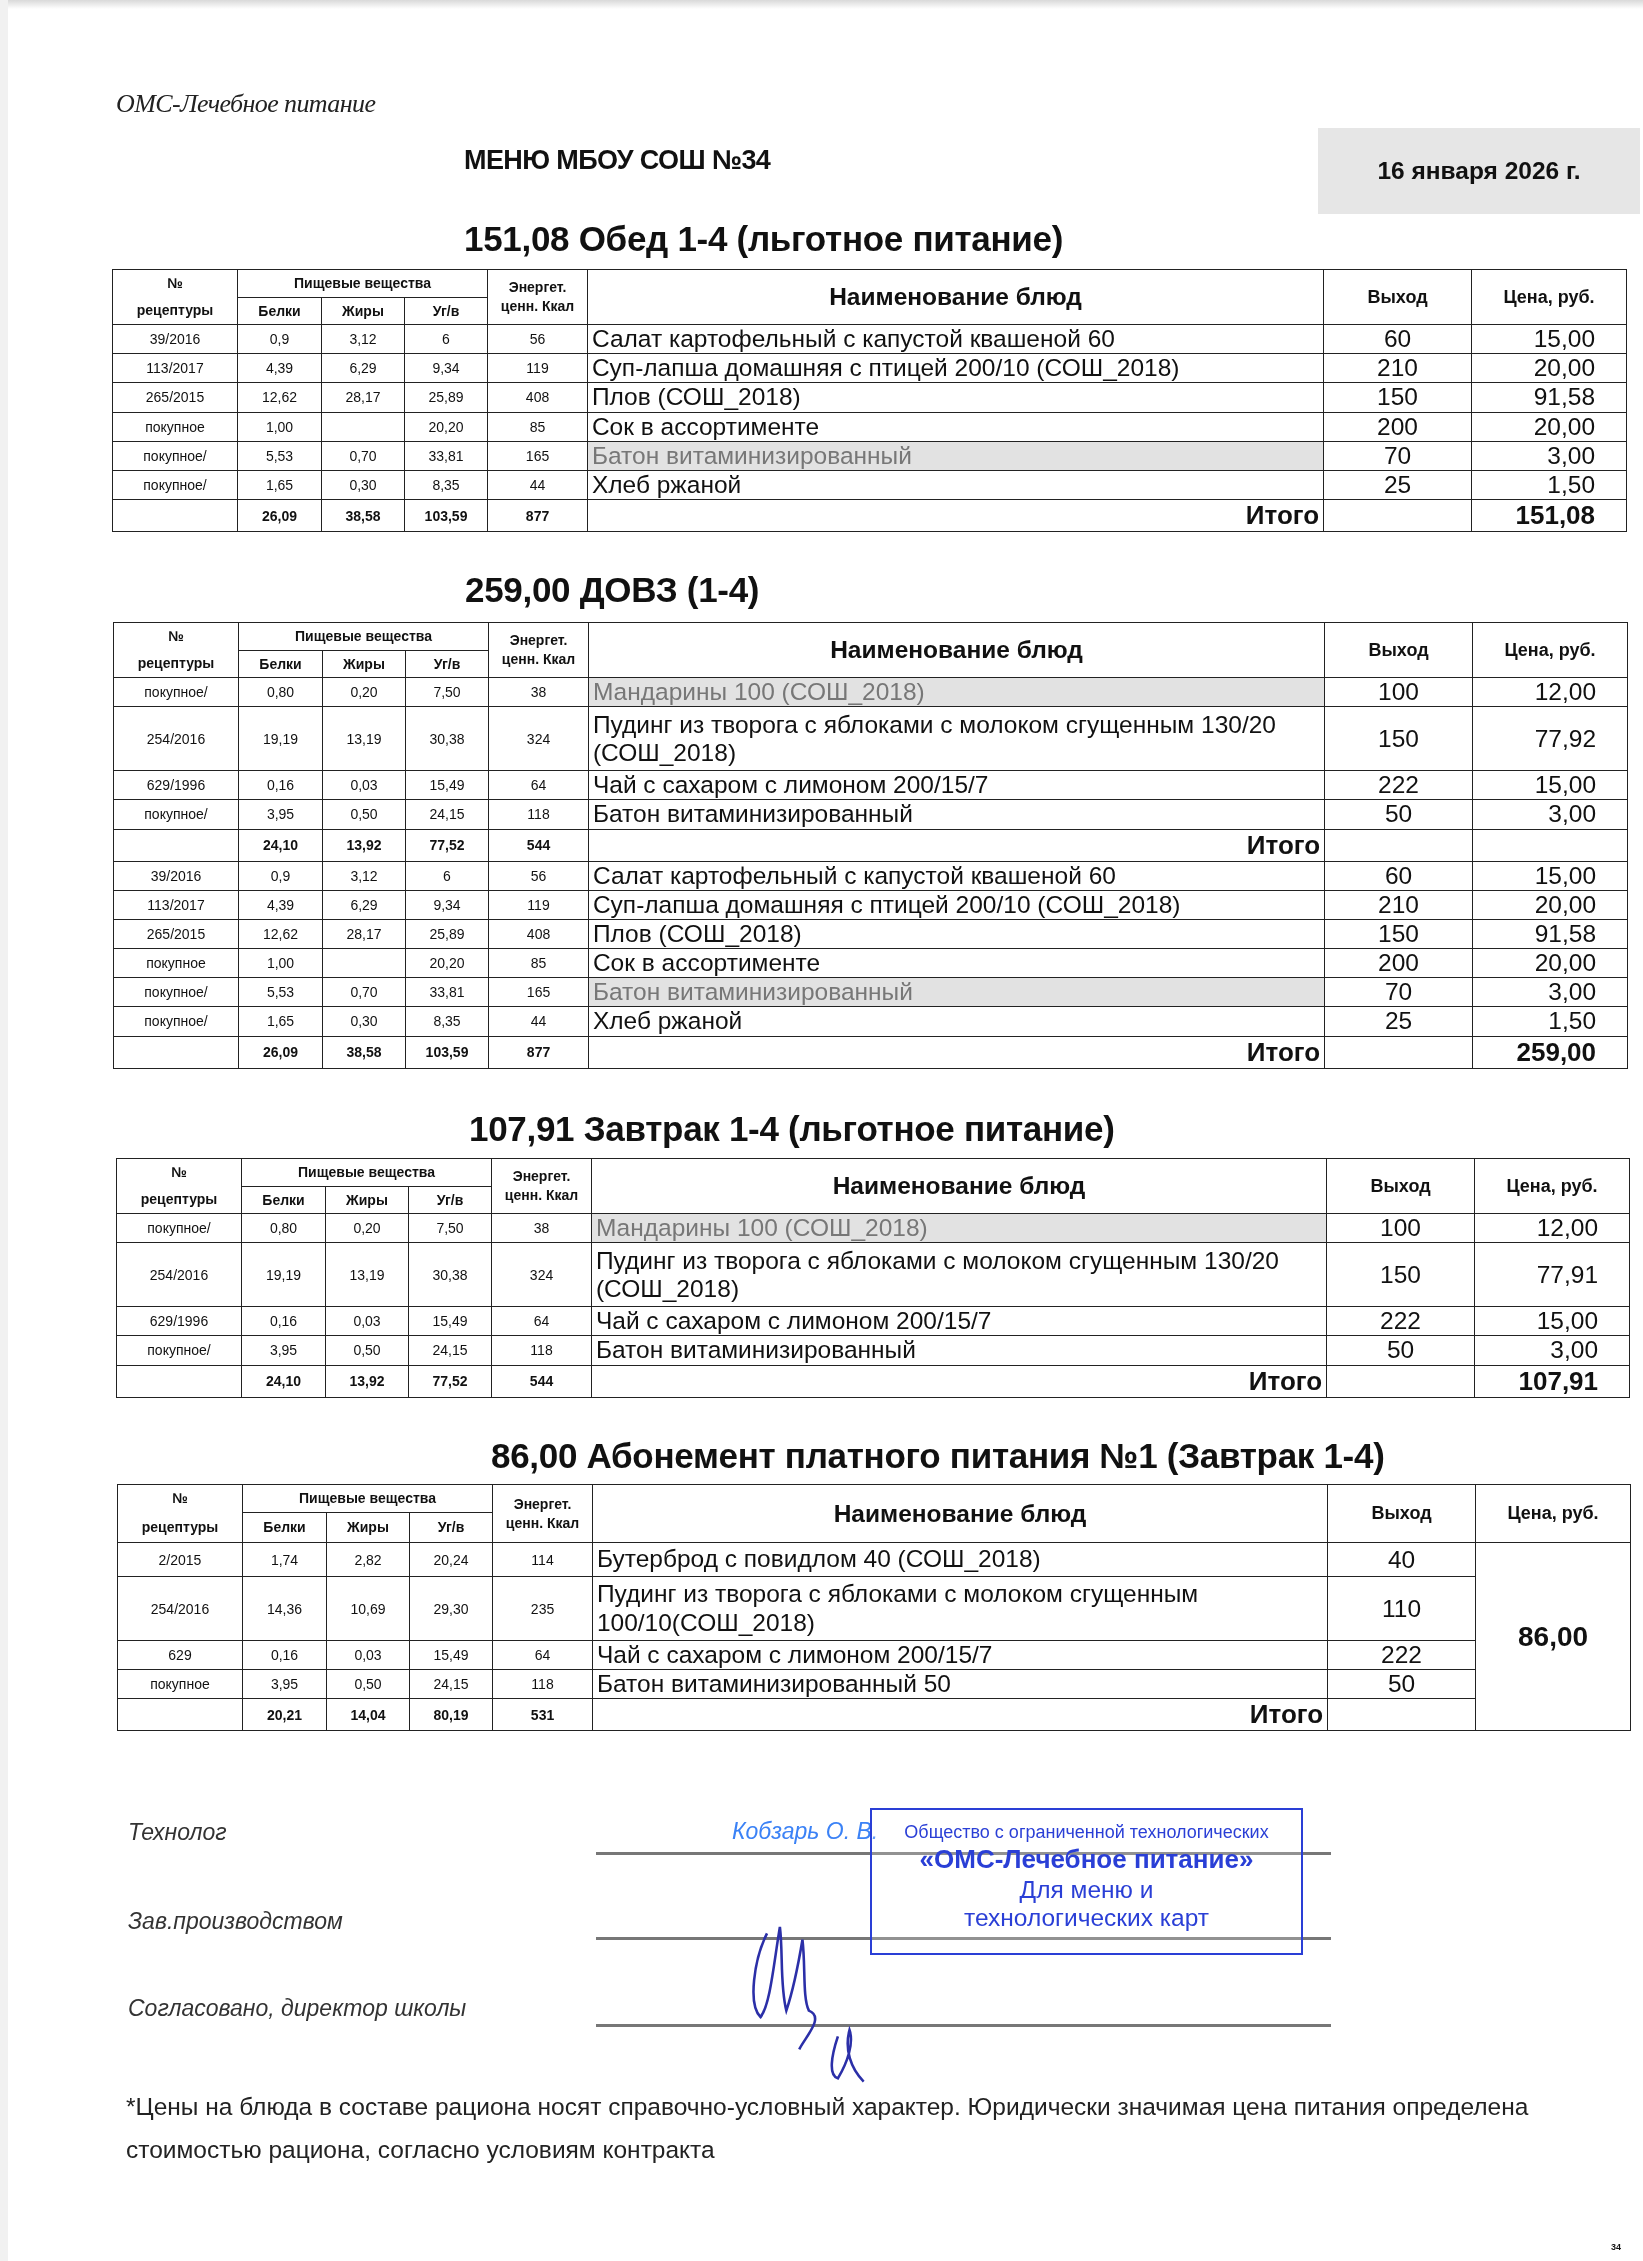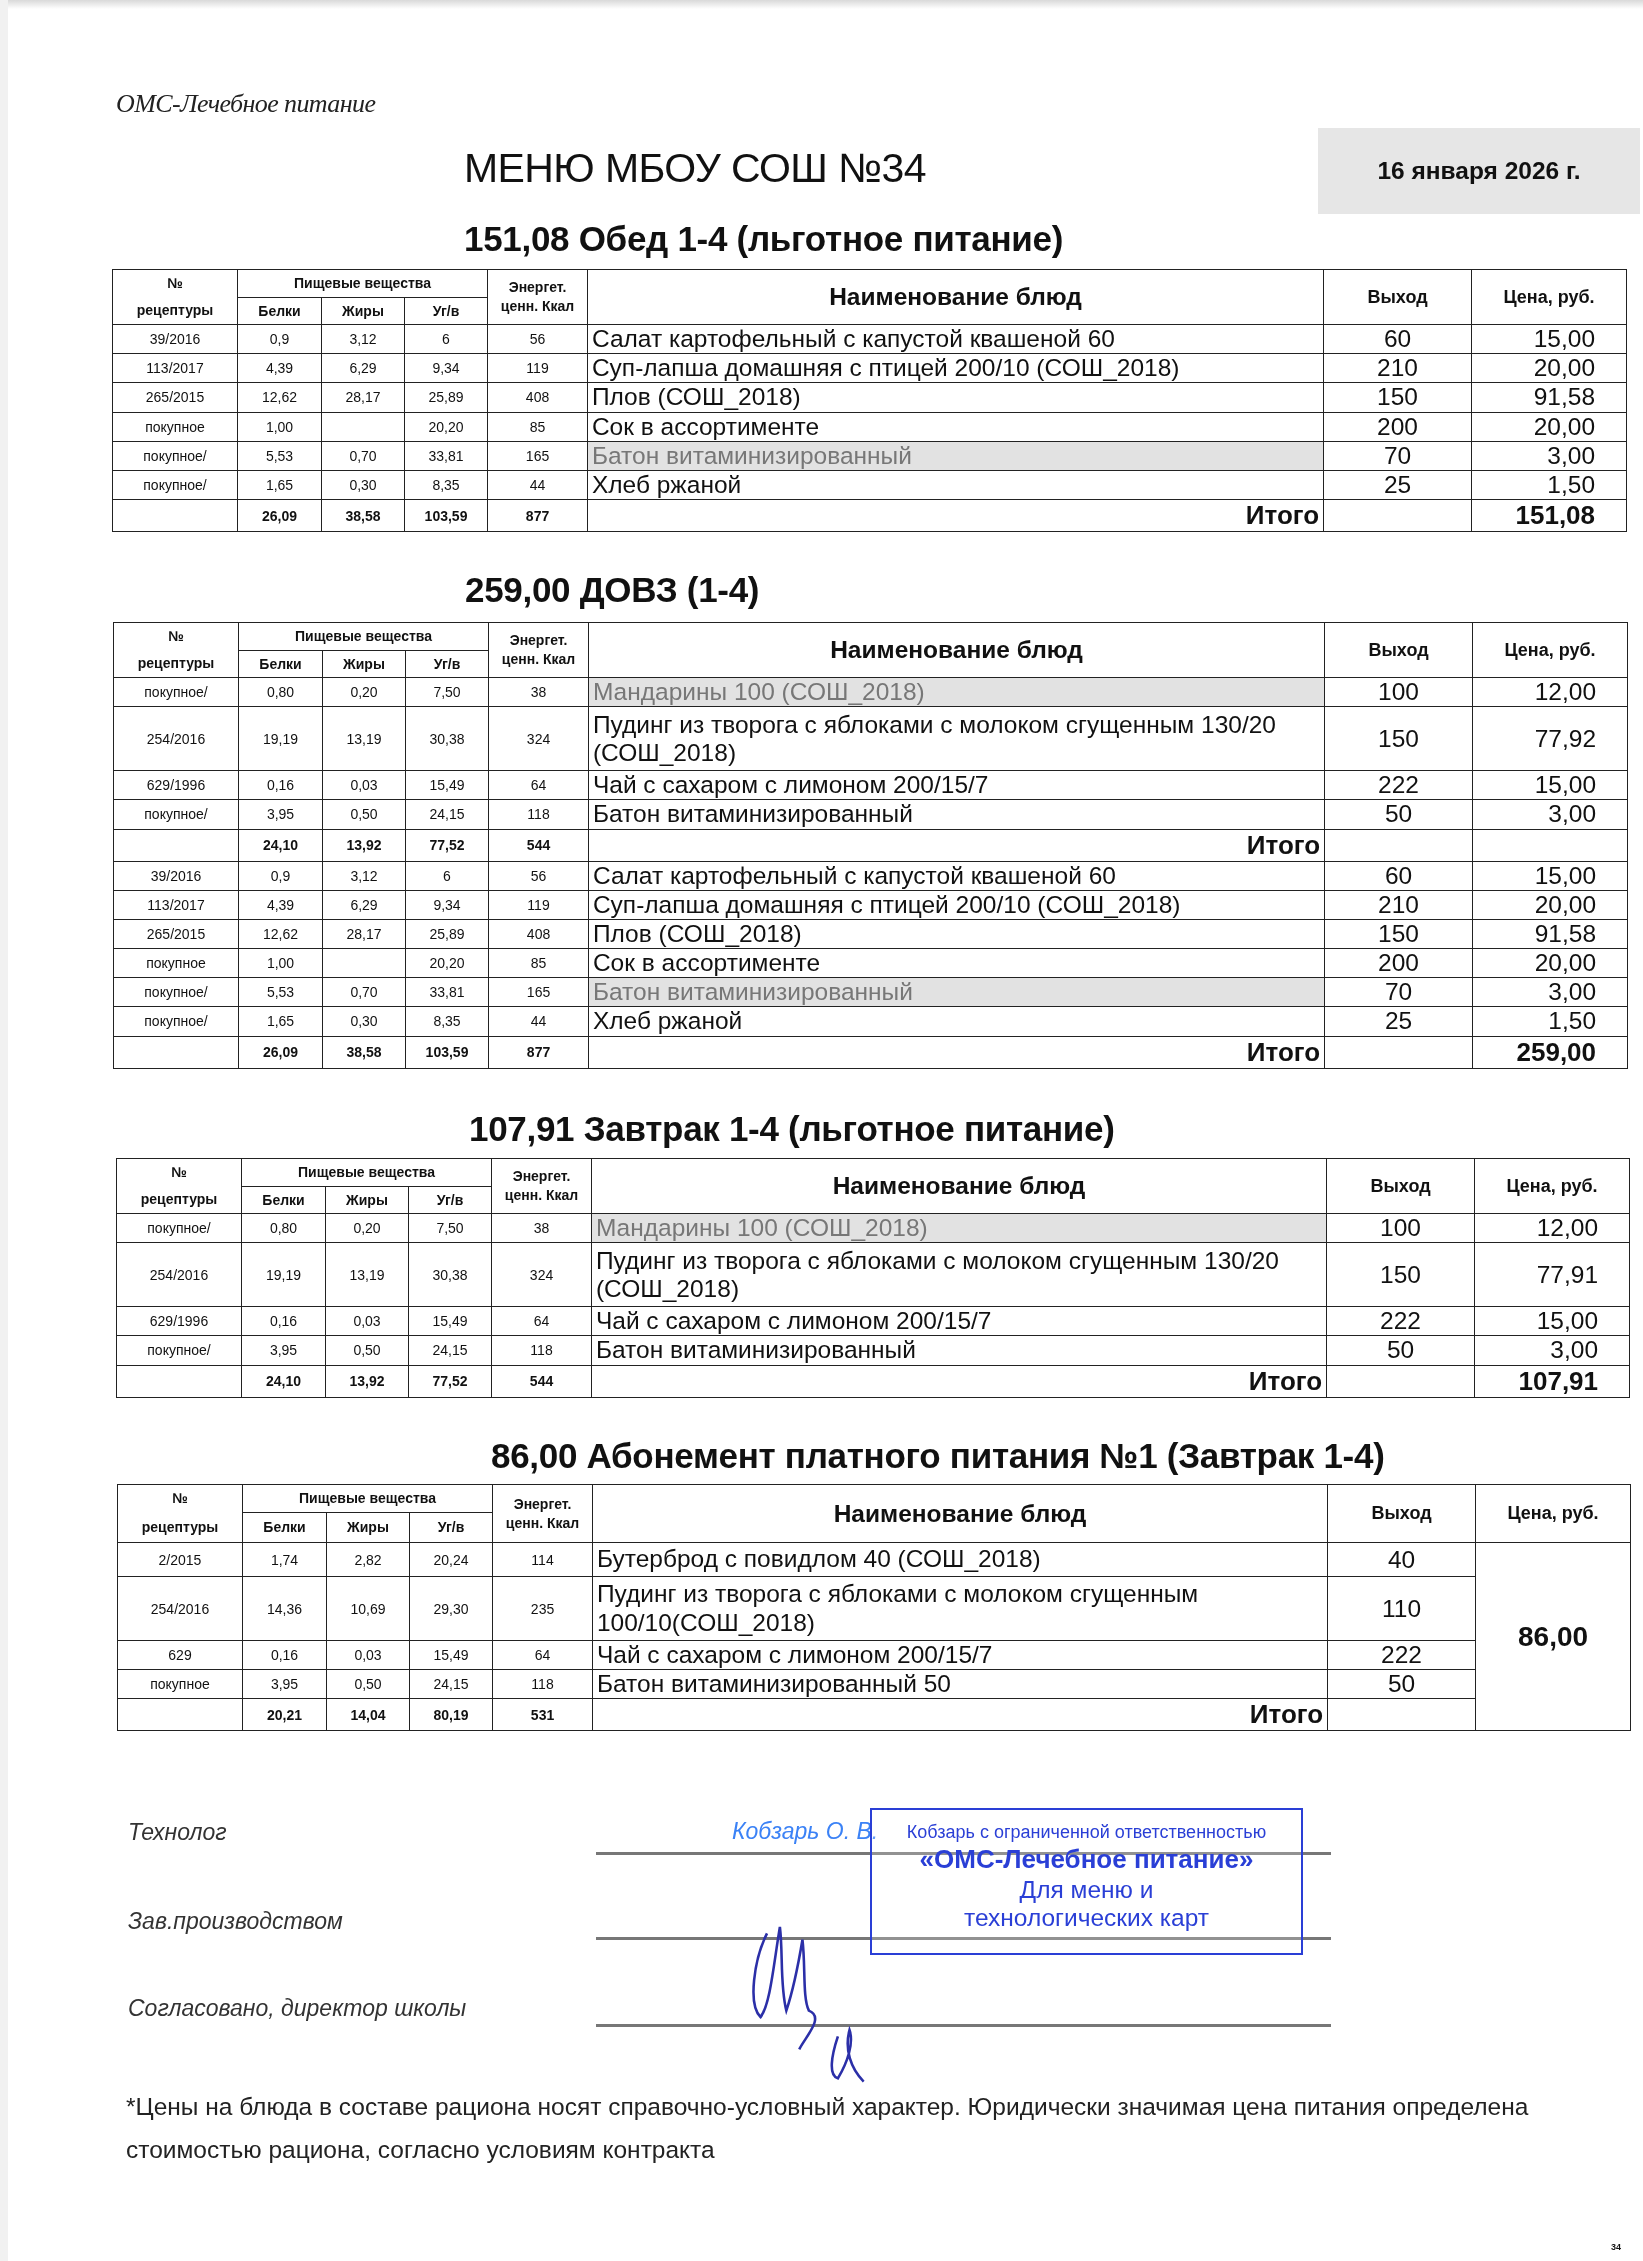--- a/index.html
+++ b/index.html
@@ -3,21 +3,21 @@
 <meta charset="utf-8">
 <style>
   html, body { margin: 0; padding: 0; background: #ffffff; }
   body { width: 1644px; height: 2261px; position: relative; overflow: hidden;
          font-family: "Liberation Sans", sans-serif; color: #111; }
   .page-edge { position: absolute; left: 0; top: 0; width: 7.7px; height: 2261px; background: #f1f1f1; }
   .top-shadow { position: absolute; left: 0; top: 0; width: 1644px; height: 9px;
                 background: linear-gradient(#d9d9d9, #ffffff); }
   .brand { position: absolute; left: 116px; top: 89px; font-family: "Liberation Serif", serif;
            font-style: italic; font-size: 26px; color: #222; letter-spacing: -0.6px; }
-  .doc-title { position: absolute; left: 464px; top: 145px; font-size: 41px; font-weight: normal;
+  .doc-title { position: absolute; left: 464px; top: 145px; font-size: 27px; font-weight: bold;
                letter-spacing: -0.6px; }
   .date-box { position: absolute; left: 1318px; top: 128px; width: 322px; height: 86px;
               background: #e6e6e6; display: flex; align-items: center; justify-content: center;
               font-size: 24.5px; font-weight: bold; }
   .section-title { position: absolute; font-size: 35px; font-weight: bold; letter-spacing: -0.3px; white-space: nowrap; }
   table.menu { position: absolute; border-collapse: collapse; table-layout: fixed; }
   table.menu td, table.menu th { border: 1.9px solid #222; padding: 0 3.9px; overflow: hidden; }
   table.menu th { font-weight: bold; font-size: 18px; text-align: center; }
   table.menu th.small { font-size: 14px; line-height: 1.35; }
   table.menu th.big { font-size: 24.5px; }
@@ -467,21 +467,21 @@
 <div class="sig-name">Кобзарь О. В.</div>
 <div class="sig-line" style="top:1852px;"></div>
 
 <div class="sig-label" style="top:1908px;">Зав.производством</div>
 <div class="sig-line" style="top:1937px;"></div>
 
 <div class="sig-label" style="top:1995px;">Согласовано, директор школы</div>
 <div class="sig-line" style="top:2024px;"></div>
 
 <div class="stamp">
-  <div class="l1">Кобзарь с ограниченной ответственностью</div>
+  <div class="l1">Общество с ограниченной технологических</div>
   <div class="l2">«ОМС-Лечебное питание»</div>
   <div class="l3">Для меню и</div>
   <div class="l4">технологических карт</div>
 </div>
 
 <svg class="signature" width="168" height="232" viewBox="0 0 260 360">
   <path d="M40 120 C20 160, 10 230, 30 250 C45 230, 50 170, 60 110 C65 150, 60 200, 70 240 C80 210, 90 160, 95 130 C100 170, 95 220, 105 240 C130 250, 100 280, 90 300" fill="none" stroke="#2b2fa8" stroke-width="4"></path>
   <path d="M150 280 C140 310, 135 340, 150 345 C165 320, 175 290, 168 270 C160 300, 170 330, 190 350" fill="none" stroke="#2b2fa8" stroke-width="4"></path>
 </svg>
 

